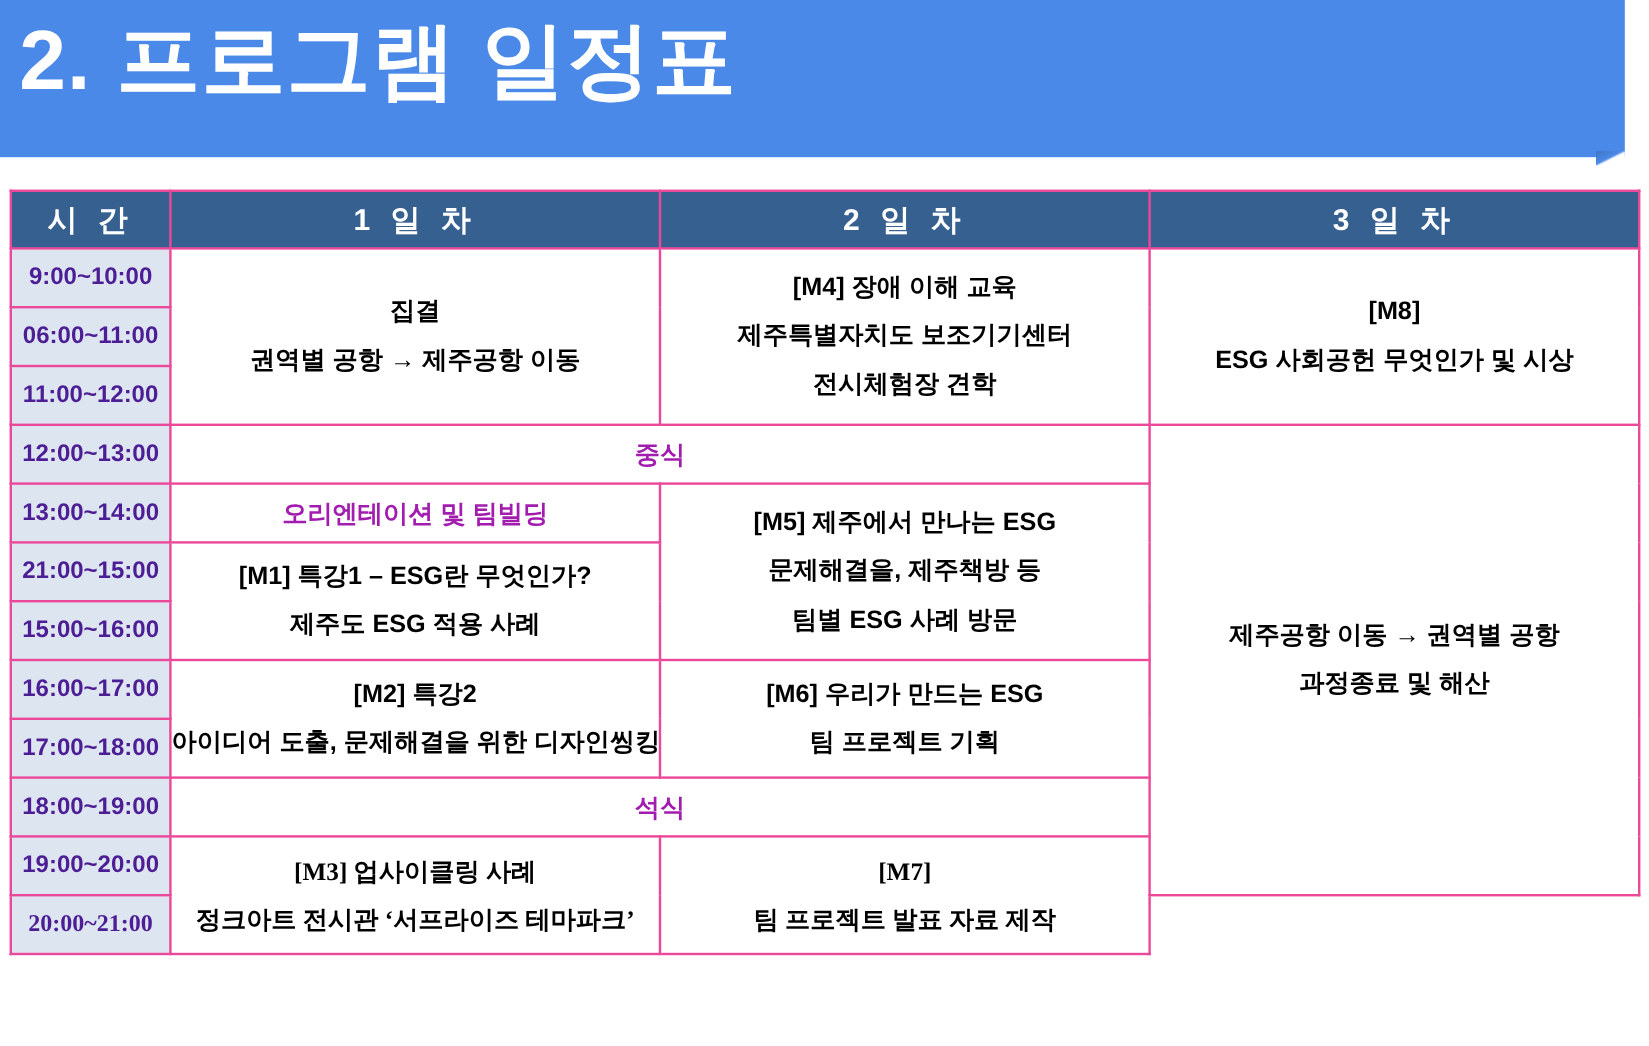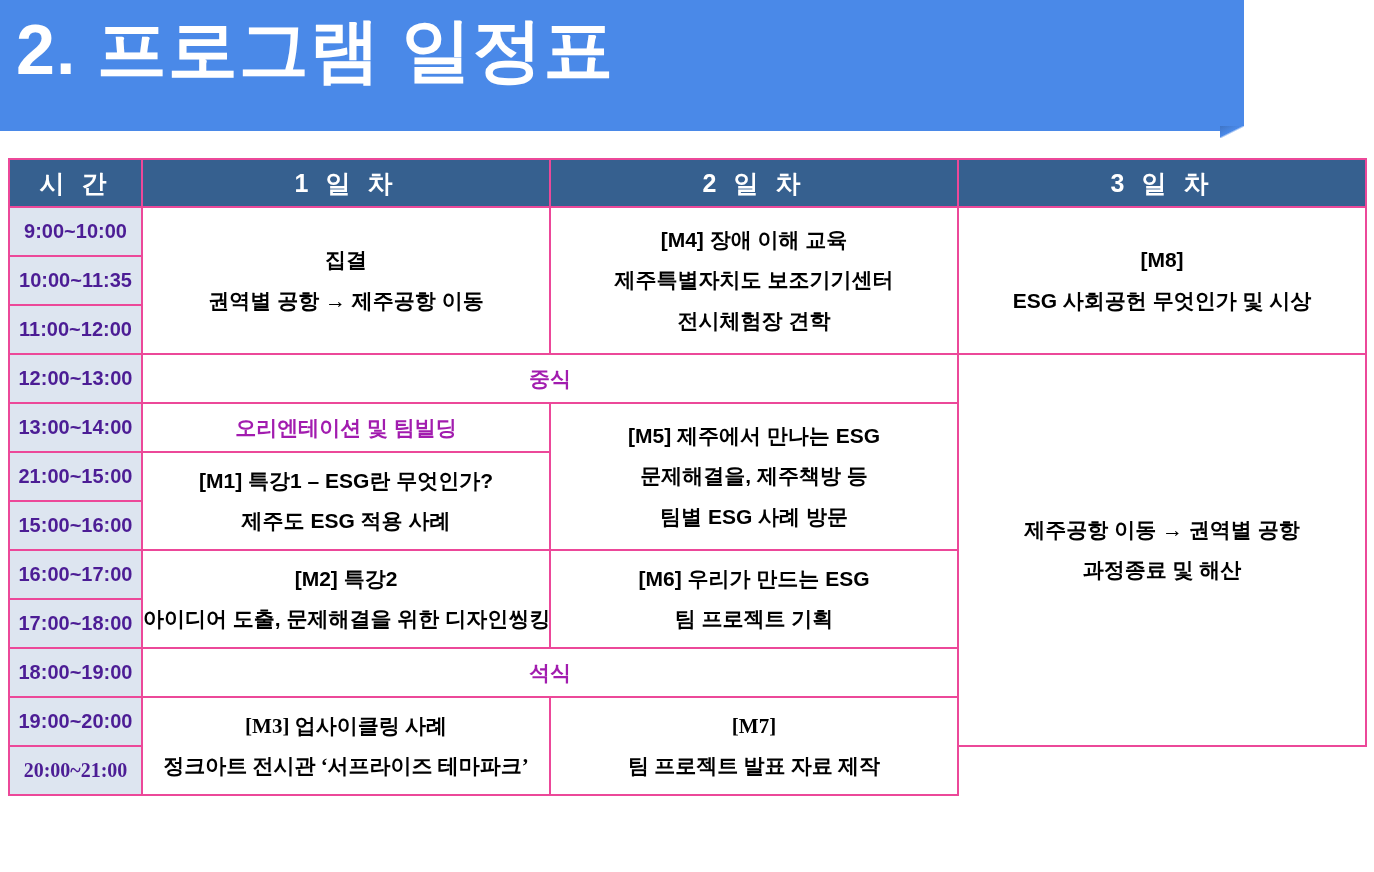--- a/index.html
+++ b/index.html
@@ -13,21 +13,21 @@
     font-family: "Liberation Sans", "DejaVu Sans", sans-serif;
     overflow: hidden;
     position: relative;
   }
 
   
   #title-banner {
     position: absolute;
     left: 0;
     top: 0;
-    width: 1244px;
+    width: 1354px;
     height: 131px;
     background: #4a89e8;
     overflow: visible;
   }
   #title-banner-fold {
     position: absolute;
     right: 0;
     top: 126px;
     width: 24px;
     height: 12px;
@@ -146,21 +146,21 @@
         <span class="line">제주특별자치도 보조기기센터</span>
         <span class="line">전시체험장 견학</span>
       </td>
       <td class="content-cell" rowspan="3">
         <span class="line">[M8]</span>
         <span class="line">ESG 사회공헌 무엇인가 및 시상</span>
       </td>
     </tr>
 
     <tr>
-      <td class="time-cell">10:00~11:35</td>
+      <td class="time-cell">06:00~11:00</td>
     </tr>
 
     <tr>
       <td class="time-cell">11:00~12:00</td>
     </tr>
 
     <tr>
       <td class="time-cell">12:00~13:00</td>
       <td class="meal-cell" colspan="2">중식</td>
       <td class="content-cell" rowspan="8" style="vertical-align:middle;">

